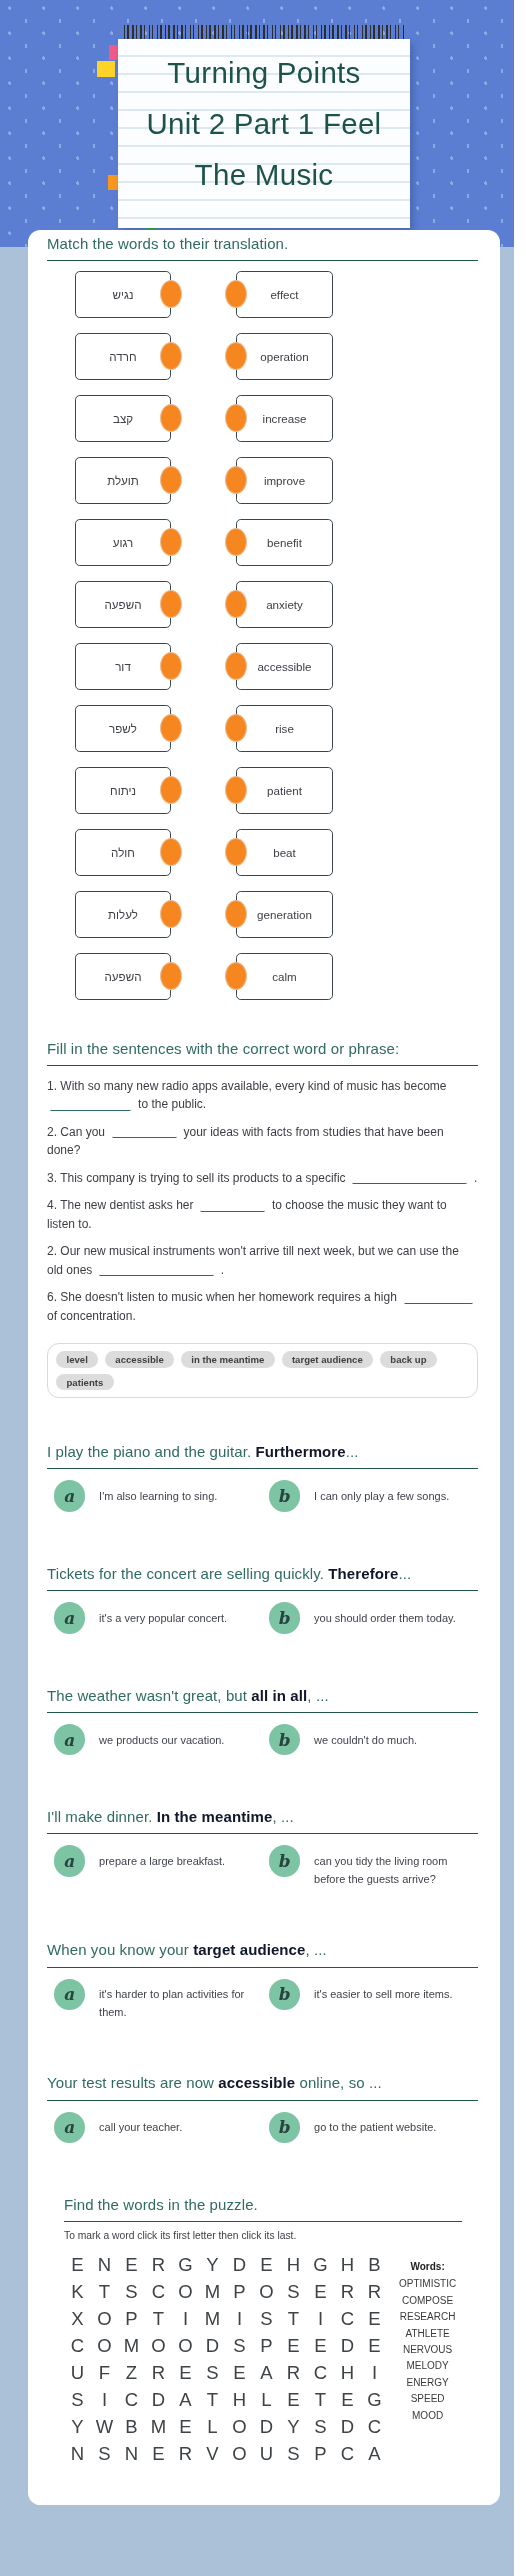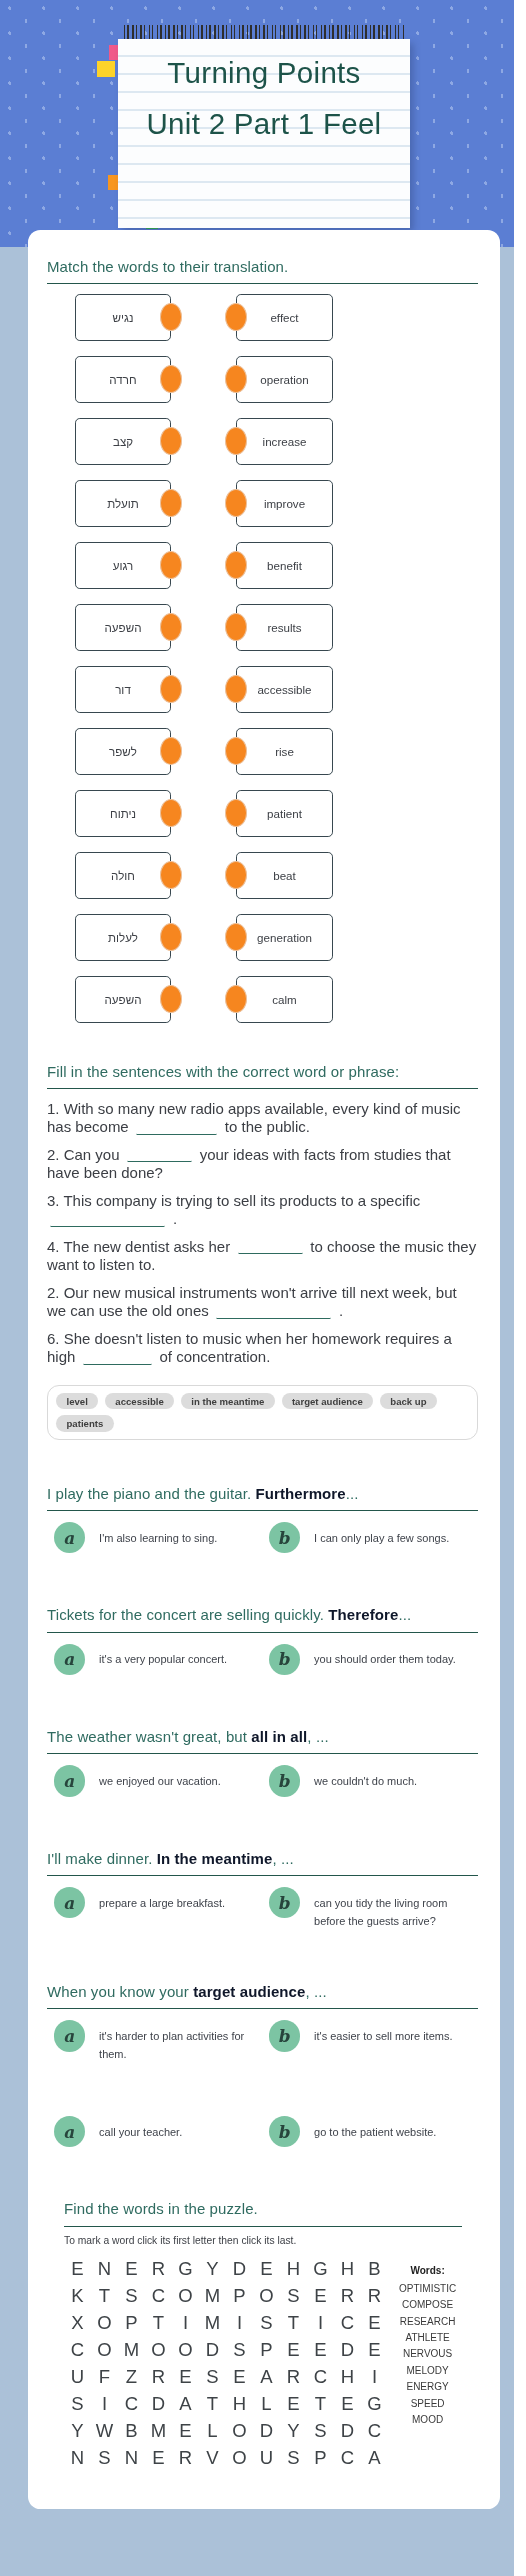--- a/index.html
+++ b/index.html
@@ -18,39 +18,39 @@
   .sq-orange{left:108px;top:175px;width:11px;height:15px;background:#f8961f;}
   .sq-green{left:146px;top:217px;width:12.3px;height:12.3px;background:#35b94a;}
 
   .notebook{position:absolute;left:118px;top:25px;width:292px;z-index:1;}
   .spiral{height:13.7px;margin:0 5.5px;background:repeating-linear-gradient(90deg,#2e2e2e 0 1.4px,rgba(0,0,0,0) 1.4px 3.4px,#2e2e2e 3.4px 4.8px,rgba(0,0,0,0) 4.8px 8.2px);}
   .paper{height:189px;background:#fcfdfe;background-image:repeating-linear-gradient(180deg,rgba(0,0,0,0) 0 16.4px,#dde8f1 16.4px 18px);box-shadow:4.1px 4.1px 6.9px rgba(40,60,110,.35);padding-top:8.2px;box-sizing:border-box;}
   .title-line{text-align:center;font-size:29.5px;line-height:51px;color:#1d5349;font-weight:500;letter-spacing:0.3px;white-space:nowrap;}
 
   
   .card{position:absolute;left:28px;top:230px;width:472px;background:#ffffff;border-radius:12.3px;z-index:2;
-    padding:28px 22px 38px 19px;box-sizing:border-box;}
+    padding:5px 22px 38px 19px;box-sizing:border-box;}
 
   .sec-h{font-size:15px;color:#2f6b60;font-weight:400;border-bottom:0.7px solid #23564b;padding-bottom:8.2px;letter-spacing:0.1px;}
   .sec-h b{color:#0f172a;font-weight:700;}
 
   
   .match-rows{margin-top:9.6px;text-align:center;}
   .mrow{display:flex;height:47px;margin-bottom:15px;}
   .mbox{position:relative;width:96px;height:47px;border:0.7px solid #37474f;border-radius:4.8px;background:#fff;
     display:flex;align-items:center;justify-content:center;font-size:11.6px;color:#3d4046;box-sizing:border-box;}
   .mbox.left{margin-left:28px;}
   .mbox.right{margin-left:65px;width:97px;}
   .dot{position:absolute;width:22.6px;height:28px;border-radius:50%;background:#f6861f;border:1.4px solid #ecc09a;top:50%;transform:translateY(-50%);box-sizing:border-box;}
   .mbox.left .dot{right:-12.3px;}
   .mbox.right .dot{left:-12.3px;}
 
   
   .sec-fill{margin-top:40px;}
-  .sent{margin:9px 0 0 0;font-size:15px;line-height:18.5px;color:#3b3e44;}
+  .sent{margin:9px 0 0 0;font-size:12px;line-height:18.5px;color:#3b3e44;}
   .sent:first-of-type{margin-top:11px;}
   .blank{display:inline-block;border-bottom:1.4px solid #2e6b5f;height:10.3px;vertical-align:-2.1px;border-radius:1.4px;margin:0 3.4px;}
   .bank{margin-top:18px;border:0.7px solid #d9d9d9;border-radius:12px;padding:6.9px 8.2px;display:flex;flex-wrap:wrap;gap:6.2px 6.9px;}
   .pill{background:#dcdcdc;border-radius:11px;padding:2.7px 10.3px;font-size:9.6px;font-weight:600;color:#3f3f3f;white-space:nowrap;}
 
   
   .mc{margin-top:53px;}
   .mc:first-of-type{margin-top:45px;}
   .opts{margin-top:11px;display:flex;padding-left:6.9px;}
   .opt{display:flex;gap:13.7px;}
@@ -80,20 +80,21 @@
   <div class="sq sq-pink"></div>
   <div class="sq sq-yellow"></div>
   <div class="sq sq-orange"></div>
   <div class="sq sq-green"></div>
 
   <div class="notebook">
     <div class="spiral"></div>
     <div class="paper">
       <div class="title-line">Turning Points</div>
       <div class="title-line">Unit 2 Part 1 Feel</div>
+      <div class="title-line">The Music</div>
     </div>
   </div>
 
   <div class="card">
 
     <div class="sec-match">
       <div class="sec-h">Match the words to their translation.</div>
       <div class="match-rows" id="match-rows">
           <div class="mrow">
             <div class="mbox left">
@@ -145,21 +146,21 @@
               <span class="mtxt">benefit</span>
             </div>
           </div>
           <div class="mrow">
             <div class="mbox left">
               <span class="mtxt">השפעה</span>
               <span class="dot"></span>
             </div>
             <div class="mbox right">
               <span class="dot"></span>
-              <span class="mtxt">results</span>
+              <span class="mtxt">anxiety</span>
             </div>
           </div>
           <div class="mrow">
             <div class="mbox left">
               <span class="mtxt">דור</span>
               <span class="dot"></span>
             </div>
             <div class="mbox right">
               <span class="dot"></span>
               <span class="mtxt">accessible</span>
@@ -263,21 +264,21 @@
               <div class="circ">b</div>
               <div class="otxt">you should order them today.</div>
             </div>
           </div>
         </div>
         <div class="mc">
           <div class="sec-h"><span>The weather wasn't great, but </span><b>all in all</b><span>, ...</span></div>
           <div class="opts">
             <div class="opt first">
               <div class="circ">a</div>
-              <div class="otxt">we enjoyed our vacation.</div>
+              <div class="otxt">we products our vacation.</div>
             </div>
             <div class="opt second">
               <div class="circ">b</div>
               <div class="otxt">we couldn't do much.</div>
             </div>
           </div>
         </div>
         <div class="mc">
           <div class="sec-h"><span>I'll make dinner. </span><b>In the meantime</b><span>, ...</span></div>
           <div class="opts">
@@ -298,20 +299,21 @@
               <div class="circ">a</div>
               <div class="otxt">it's harder to plan activities for them.</div>
             </div>
             <div class="opt second">
               <div class="circ">b</div>
               <div class="otxt">it's easier to sell more items.</div>
             </div>
           </div>
         </div>
         <div class="mc">
+          <div class="sec-h"><span>Your test results are now </span><b>accessible</b><span> online, so ...</span></div>
           <div class="opts">
             <div class="opt first">
               <div class="circ">a</div>
               <div class="otxt">call your teacher.</div>
             </div>
             <div class="opt second">
               <div class="circ">b</div>
               <div class="otxt">go to the patient website.</div>
             </div>
           </div>

